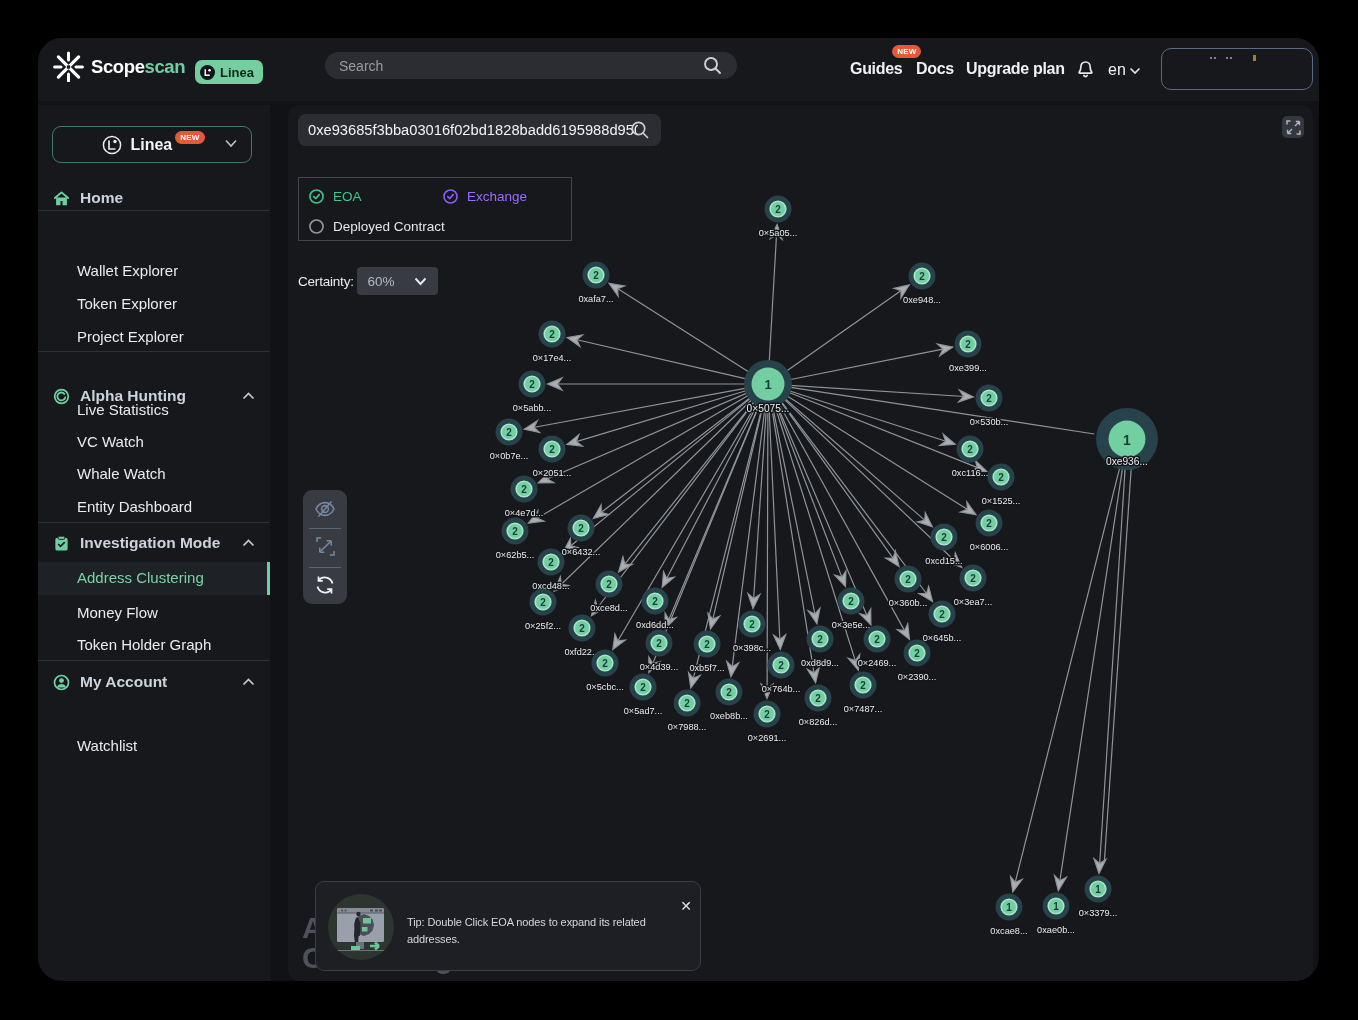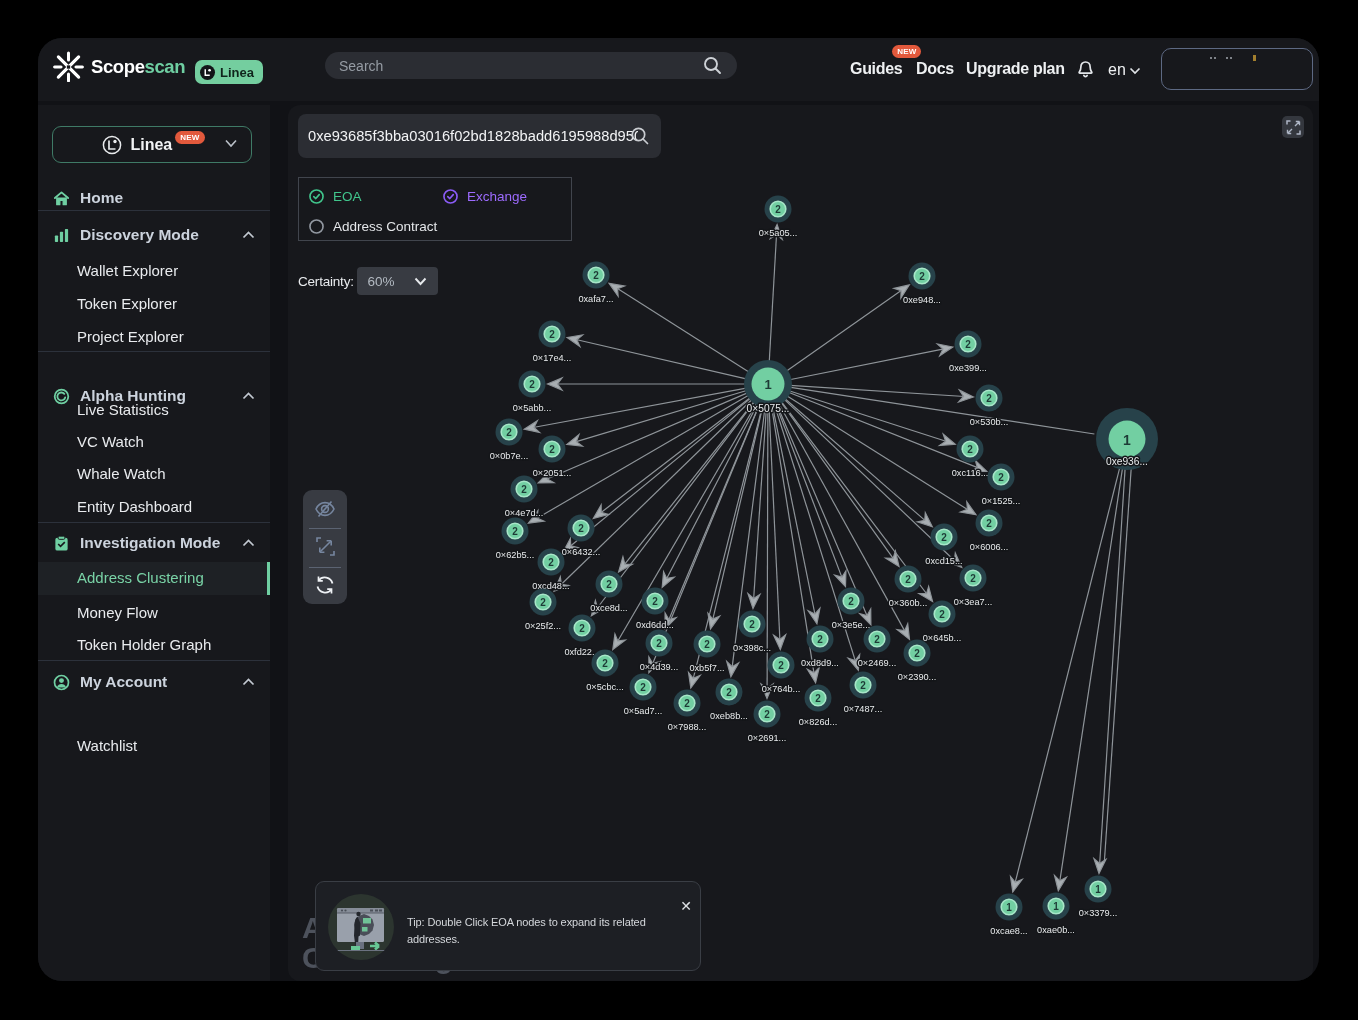--- a/index.html
+++ b/index.html
@@ -30,21 +30,21 @@
 .navrow{position:absolute;left:0;width:100%;height:33px;display:flex;align-items:center;}
 .navrow .ic{width:17px;height:17px;margin-left:15px;margin-right:10px;flex:none;}
 .navrow .t{font-size:15.5px;font-weight:bold;color:#ccd3dd;}
 .navrow .chev{margin-left:auto;margin-right:15px;}
 .subrow{position:absolute;left:39px;font-size:15px;color:#e9ebee;}
 .divider{position:absolute;left:0;width:100%;height:1px;background:#2c313b;}
 .active-row{position:absolute;left:0;width:100%;height:33px;background:#1e2125;border-right:3px solid #6fcfa2;}
 .active-row .subtxt{position:absolute;left:39px;top:7px;font-size:15px;color:#79d3a6;}
 
 .main{position:absolute;left:250px;top:67px;width:1025px;height:876px;background:#17181c;border-radius:12px;overflow:hidden;}
-.addrbox{position:absolute;left:10px;top:9px;width:363px;height:44px;background:#2b2d33;border-radius:8px;display:flex;align-items:center;padding:0 10px;}
+.addrbox{position:absolute;left:10px;top:9px;width:363px;height:32px;background:#2b2d33;border-radius:8px;display:flex;align-items:center;padding:0 10px;}
 .addrbox .tx{color:#f2f3f5;font-size:14.7px;white-space:nowrap;overflow:hidden;width:330px;}
 .addrbox svg{flex:none;margin-left:-9px;}
 .fsbtn{position:absolute;left:994px;top:11px;width:22px;height:22px;background:#34373e;border-radius:5px;display:flex;align-items:center;justify-content:center;}
 .filterbox{position:absolute;left:10px;top:72px;width:274px;height:64px;border:1px solid #41454d;}
 .fi{position:absolute;display:flex;align-items:flex-end;}
 .fi .lb{margin-left:9px;font-size:13.5px;}
 .certlbl{position:absolute;left:10px;top:169px;font-size:13.5px;letter-spacing:-0.2px;color:#e9ebee;}
 .certbox{position:absolute;left:68.5px;top:162px;width:81px;height:28px;background:#383b42;border-radius:4px;display:flex;align-items:center;padding:0 11px;}
 .certbox .v{color:#b3bac2;font-size:13.5px;}
 .toolbox{position:absolute;left:15px;top:385px;width:44px;height:114px;background:#383b42;border-radius:9px;}
@@ -130,31 +130,20 @@
 
   <div class="navrow" style="top:76.5px;">
     <svg class="ic" viewBox="0 0 18 18">
           <path d="M2 8.5 L9 2.5 L16 8.5" fill="none" stroke="#6fcfa2" stroke-width="2" stroke-linecap="round" stroke-linejoin="round"></path>
           <path d="M4 8 V15.5 H7.2 V11 H10.8 V15.5 H14 V8" fill="#6fcfa2" stroke="#6fcfa2" stroke-width="1.4" stroke-linejoin="round"></path>
         </svg>
     <div class="t">Home</div>
   </div>
   <div class="divider" style="top:105px;"></div>
 
-  <div class="navrow" style="top:113.5px;">
-    <svg class="ic" viewBox="0 0 18 18">
-          <rect x="2" y="9" width="3.4" height="7" rx="0.8" fill="#6fcfa2"></rect>
-          <rect x="7.3" y="5" width="3.4" height="11" rx="0.8" fill="#6fcfa2"></rect>
-          <rect x="12.6" y="2" width="3.4" height="14" rx="0.8" fill="#6fcfa2"></rect>
-        </svg>
-    <div class="t">Discovery Mode</div>
-    <svg class="chev" width="13" height="8" viewBox="0 0 13 8">
-          <path d="M1.5 6.5 L6.5 1.5 L11.5 6.5" fill="none" stroke="#c3c9d1" stroke-width="1.7"></path>
-        </svg>
-  </div>
   <div class="subrow" style="top:156.5px;">Wallet Explorer</div>
   <div class="subrow" style="top:190px;">Token Explorer</div>
   <div class="subrow" style="top:222.5px;">Project Explorer</div>
   <div class="divider" style="top:246px;"></div>
 
   <div class="navrow" style="top:250.5px;margin-top:24px;">
     <svg class="ic" viewBox="0 0 18 18">
           <circle cx="9" cy="9" r="7.2" fill="none" stroke="#6fcfa2" stroke-width="1.9"></circle>
           <path d="M12 6.2 A4.2 4.2 0 1 0 12.9 10" fill="none" stroke="#6fcfa2" stroke-width="1.9" stroke-linecap="round"></path>
         </svg>
@@ -500,21 +489,21 @@
       <svg width="15" height="15" viewBox="0 0 22 22">
             <circle cx="11" cy="11" r="9.6" fill="none" stroke="#8b5cf6" stroke-width="2.4"></circle>
             <path d="M7 11.2 L10 14 L15 8.2" fill="none" stroke="#8b5cf6" stroke-width="2.4" stroke-linecap="round" stroke-linejoin="round"></path>
           </svg>
       <div class="lb" style="color:#9d6bff;">Exchange</div>
     </div>
     <div class="fi" style="left:10px;top:40.5px;">
       <svg width="15" height="15" viewBox="0 0 22 22">
             <circle cx="11" cy="11" r="9.6" fill="none" stroke="#9298a1" stroke-width="2.4"></circle>
           </svg>
-      <div class="lb" style="color:#e4e6e9;">Address Contract</div>
+      <div class="lb" style="color:#e4e6e9;">Deployed Contract</div>
     </div>
   </div>
   <div class="certlbl">Certainty:</div>
   <div class="certbox">
     <div class="v">60%</div>
     <svg width="13" height="9" viewBox="0 0 13 9" style="margin-left:auto;">
           <path d="M1.5 1.5 L6.5 7 L11.5 1.5" fill="none" stroke="#e6e9ec" stroke-width="1.9"></path>
         </svg>
   </div>
   <div class="toolbox">

